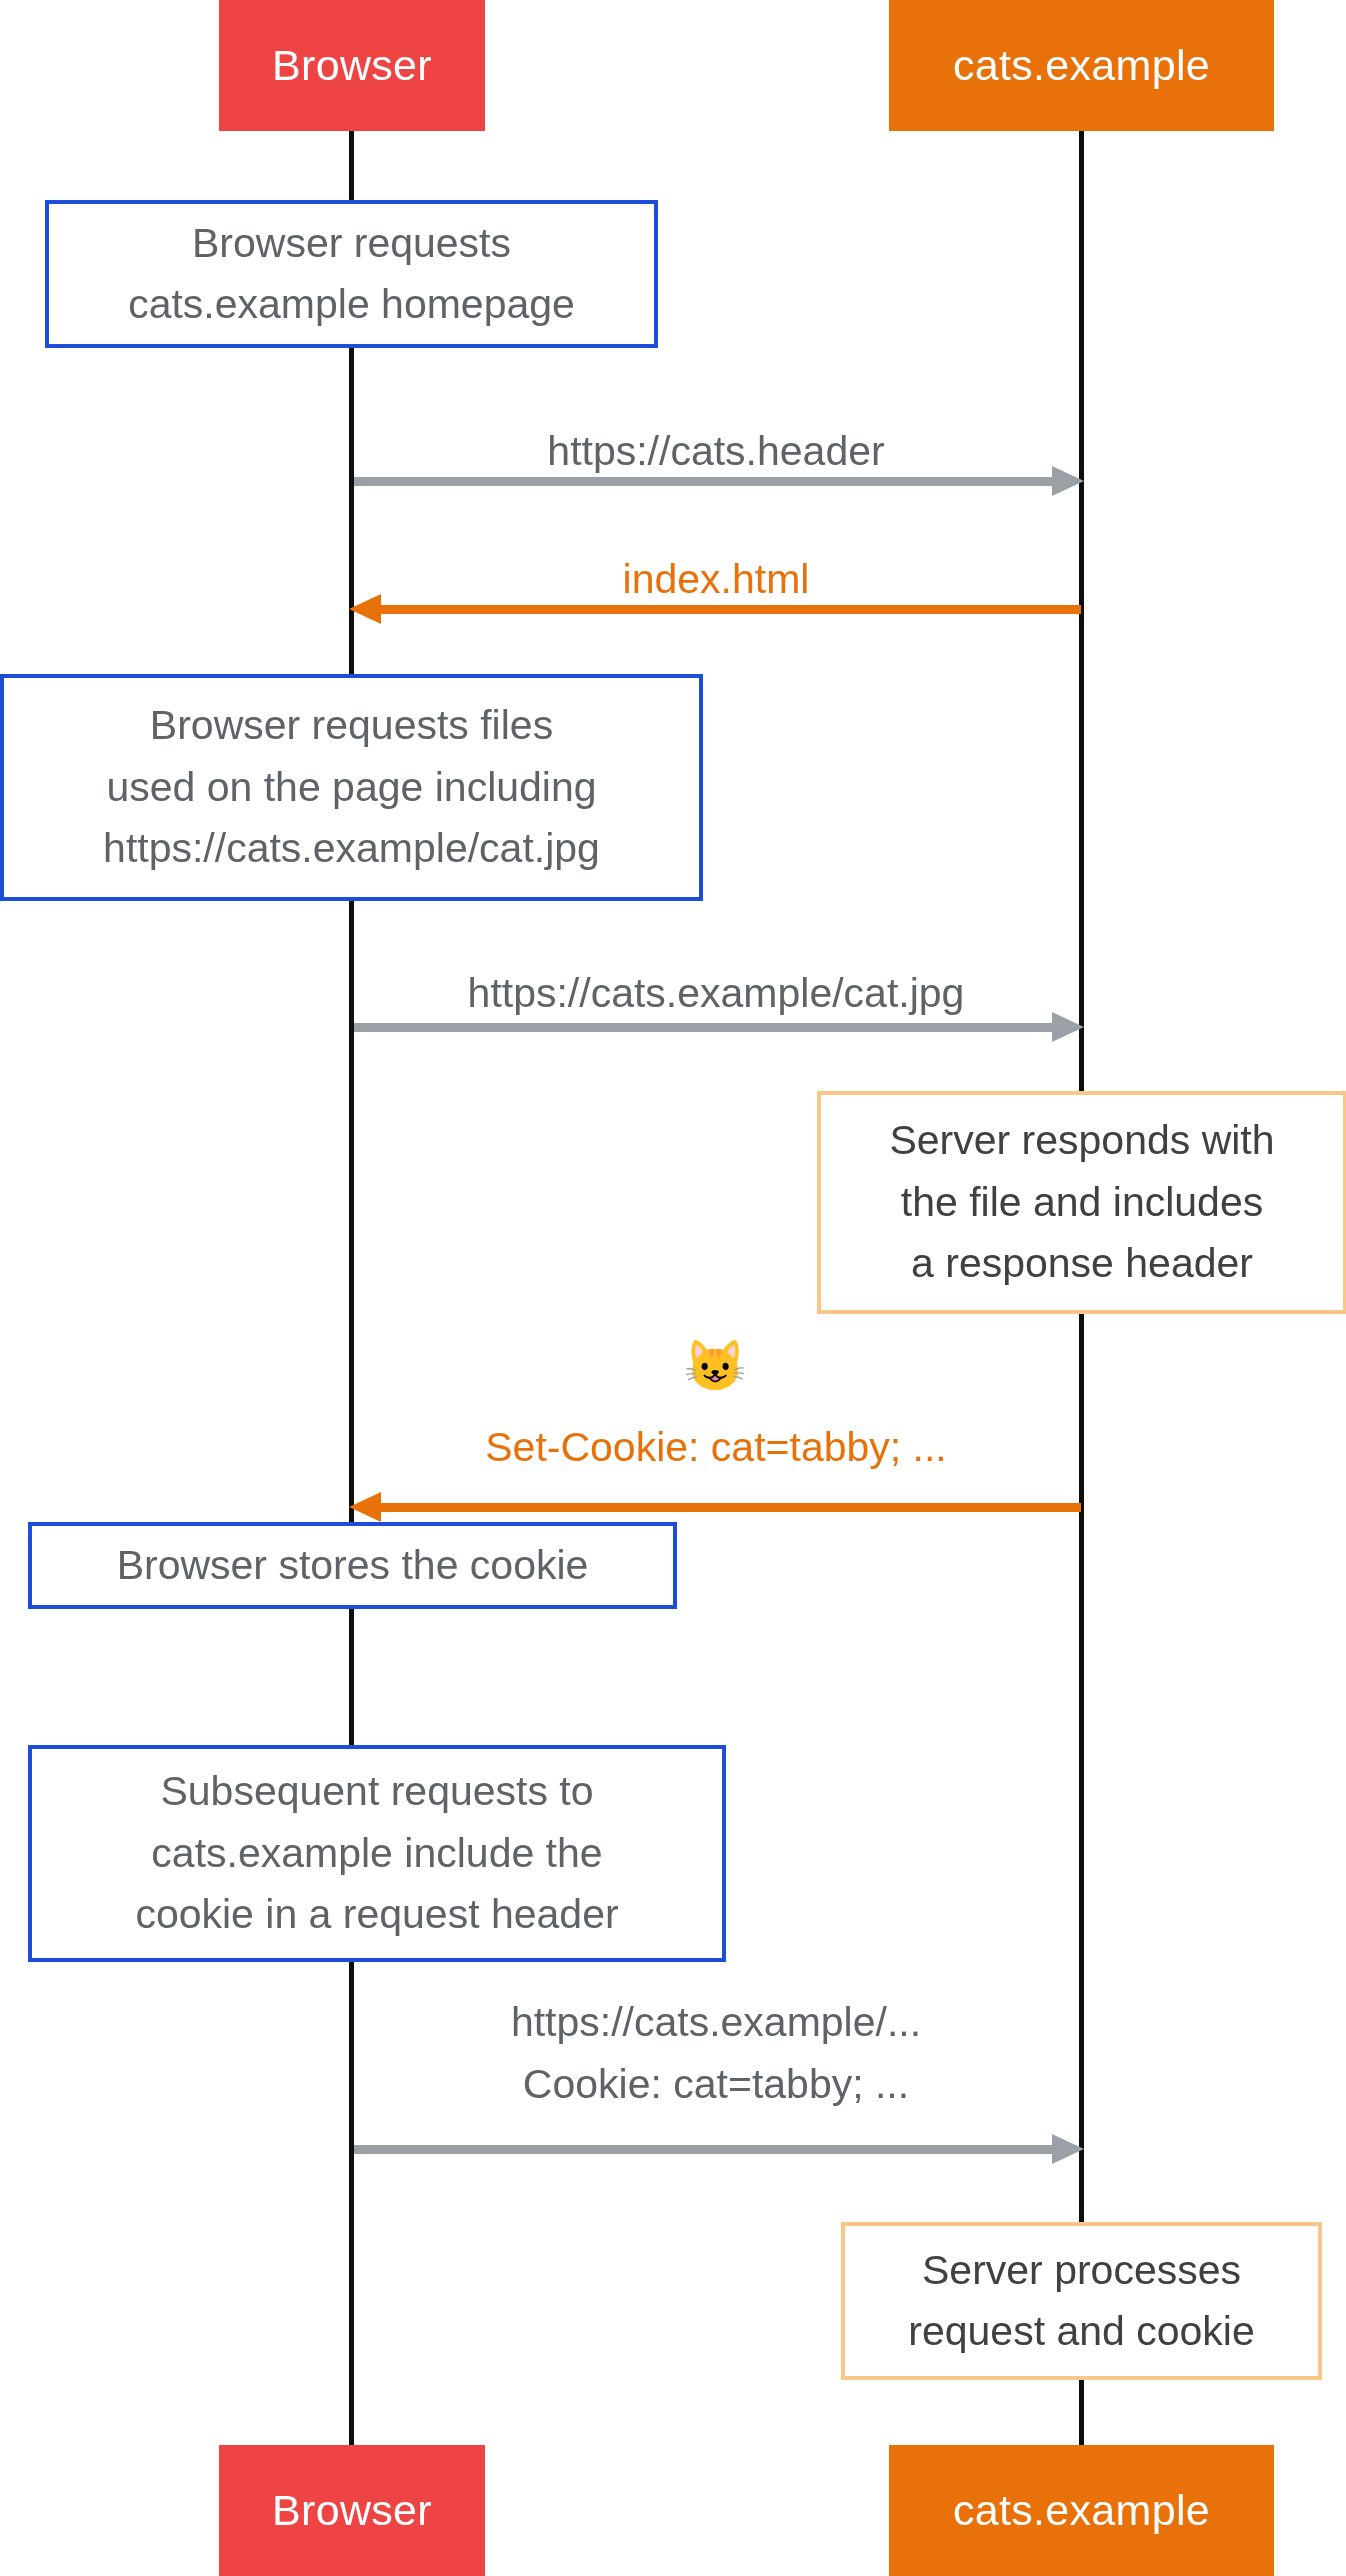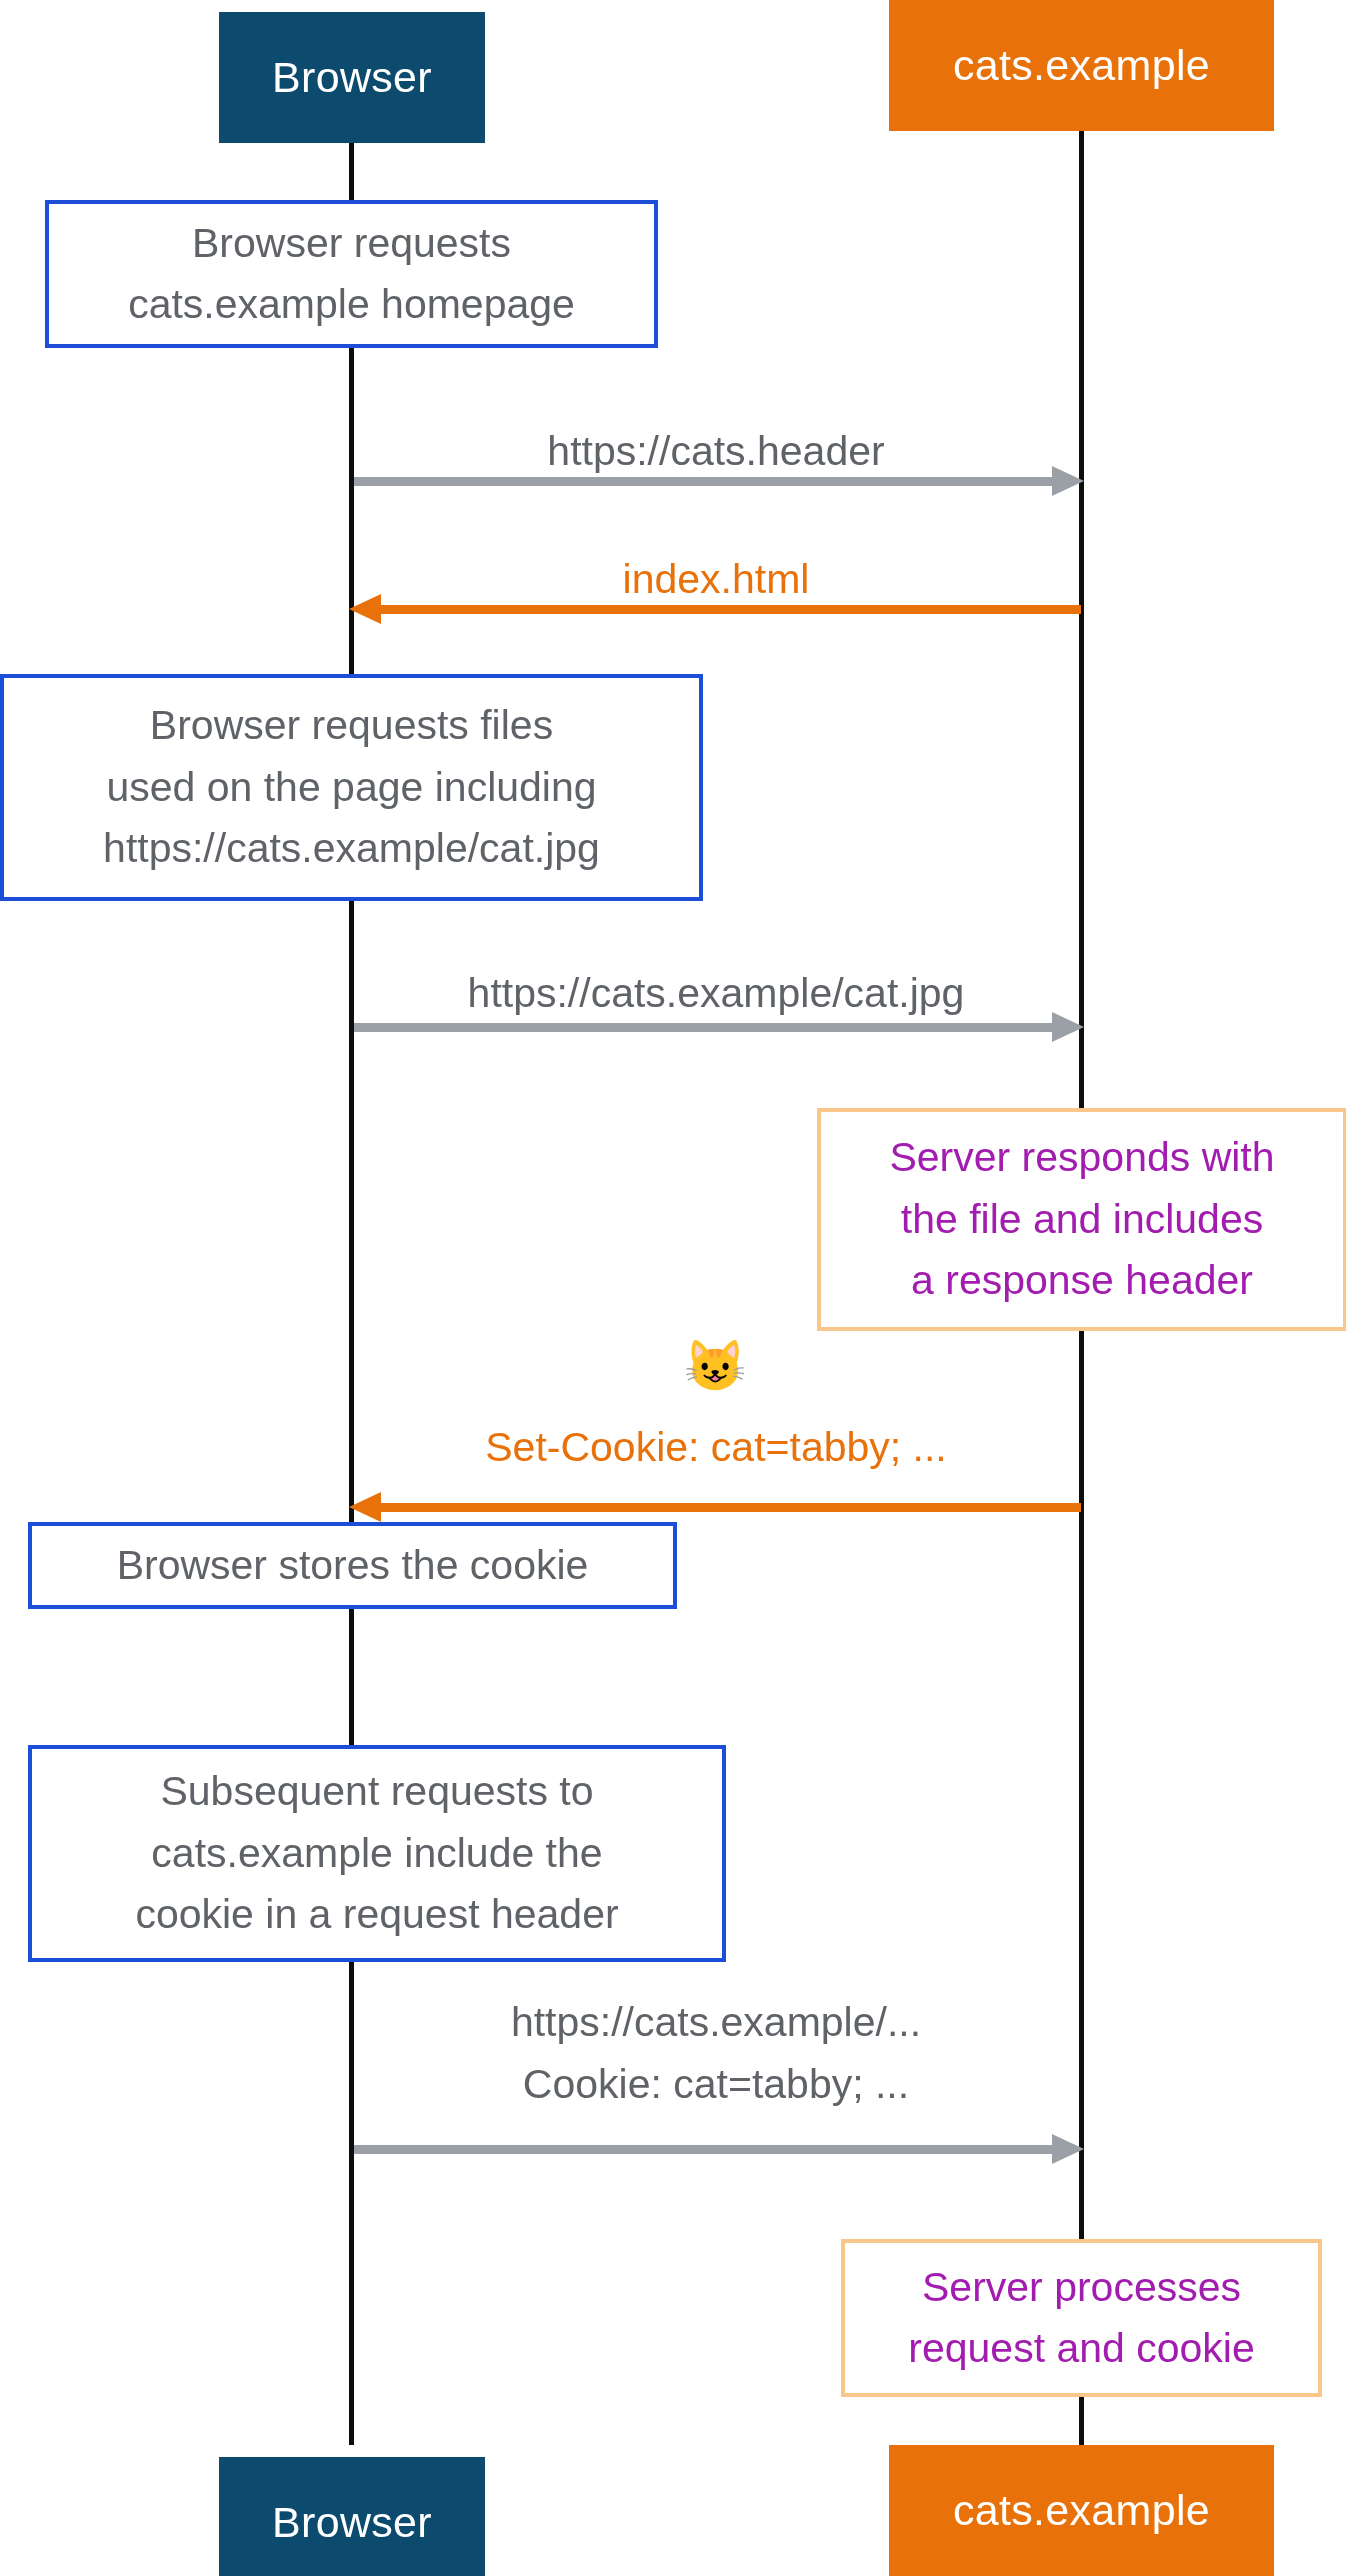--- a/index.html
+++ b/index.html
@@ -19,21 +19,21 @@
     position: absolute;
     height: 131px;
     display: flex;
     align-items: center;
     justify-content: center;
     color: #ffffff;
     font-size: 43px;
     letter-spacing: 0.3px;
     z-index: 3;
   }
-  .participant.gray { background: #0c4a6e; margin-top: 12px; }
+  .participant.gray { background: #ef4444; }
   .participant.orange { background: #e8710a; }
   .lifeline {
     position: absolute;
     width: 5.3px;
     top: 131px;
     height: 2314px;
     background: #0d0d0d;
     z-index: 1;
   }
   .note {
@@ -46,22 +46,21 @@
     line-height: 1.5;
     display: flex;
     align-items: center;
     justify-content: center;
     text-align: center;
     white-space: pre-line;
     z-index: 4;
   }
   .note.orange {
     border-color: #f9c78a;
-    color: #a21caf;
-    margin-top: 17px;
+    color: #404040;
   }
   .msg-label {
     position: absolute;
     transform: translateX(-50%);
     text-align: center;
     font-size: 41px;
     line-height: 1.5;
     color: #5f6368;
     white-space: pre-line;
     z-index: 4;

